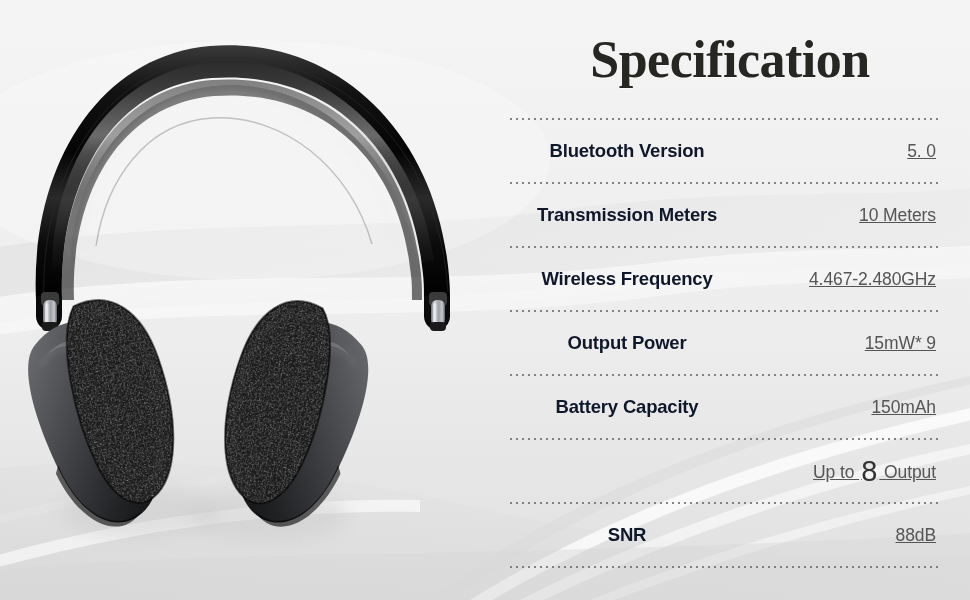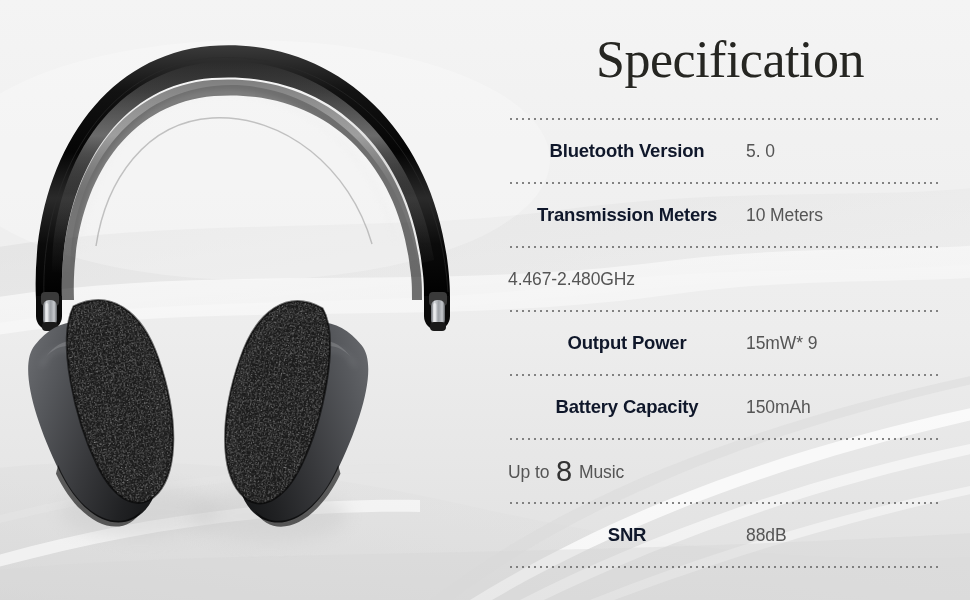--- a/index.html
+++ b/index.html
@@ -25,21 +25,21 @@
   .hp svg{ position:absolute; left:0; top:0; }
 
   
   .panel{
     position:absolute; left:490px; top:0; width:480px; height:600px;
   }
   .spec-title{
     position:absolute; top:34px; left:0; width:480px;
     text-align:center;
     font-family:"Liberation Serif", serif;
-    font-weight:400;
+    font-weight:700;
     font-size:52px;
     letter-spacing:-0.5px;
     color:#262622;
     line-height:1;
     text-shadow:0 1px 0 rgba(255,255,255,.5);
   }
 
   .table{
     position:absolute; left:18px; top:118px; width:432px;
   }
@@ -60,27 +60,28 @@
     flex:0 0 238px;
     text-align:center;
     font-size:18.5px;
     font-weight:700;
     color:#0f172a;
     letter-spacing:-0.2px;
     white-space:nowrap;
   }
   .cell-value{
     flex:1 1 auto;
-    text-align:left;
+    text-align:right;
     font-size:17.5px;
     font-weight:400;
     color:#555555;
     letter-spacing:-0.1px;
     white-space:nowrap;
     padding-right:4px;
+    text-decoration:underline;
   }
   .cell-value .big{
     font-size:29px;
     font-weight:300;
     color:#333;
     vertical-align:-3px;
     padding:0 2px;
     letter-spacing:0;
   }
 </style>
@@ -317,20 +318,21 @@
       <div class="dotline"></div>
 
       <div class="row">
         <div class="cell-label">Transmission Meters</div>
         <div class="cell-value">10 Meters</div>
       </div>
 
       <div class="dotline"></div>
 
       <div class="row">
+        <div class="cell-label">Wireless Frequency</div>
         <div class="cell-value">4.467-2.480GHz</div>
       </div>
 
       <div class="dotline"></div>
 
       <div class="row">
         <div class="cell-label">Output Power</div>
         <div class="cell-value">15mW* 9</div>
       </div>
 
@@ -338,21 +340,21 @@
 
       <div class="row">
         <div class="cell-label">Battery Capacity</div>
         <div class="cell-value">150mAh</div>
       </div>
 
       <div class="dotline"></div>
 
       <div class="row">
         <div class="cell-value">
-          <span>Up to </span><span class="big">8</span><span> Music</span>
+          <span>Up to </span><span class="big">8</span><span> Output</span>
         </div>
       </div>
 
       <div class="dotline"></div>
 
       <div class="row">
         <div class="cell-label">SNR</div>
         <div class="cell-value">88dB</div>
       </div>
 

